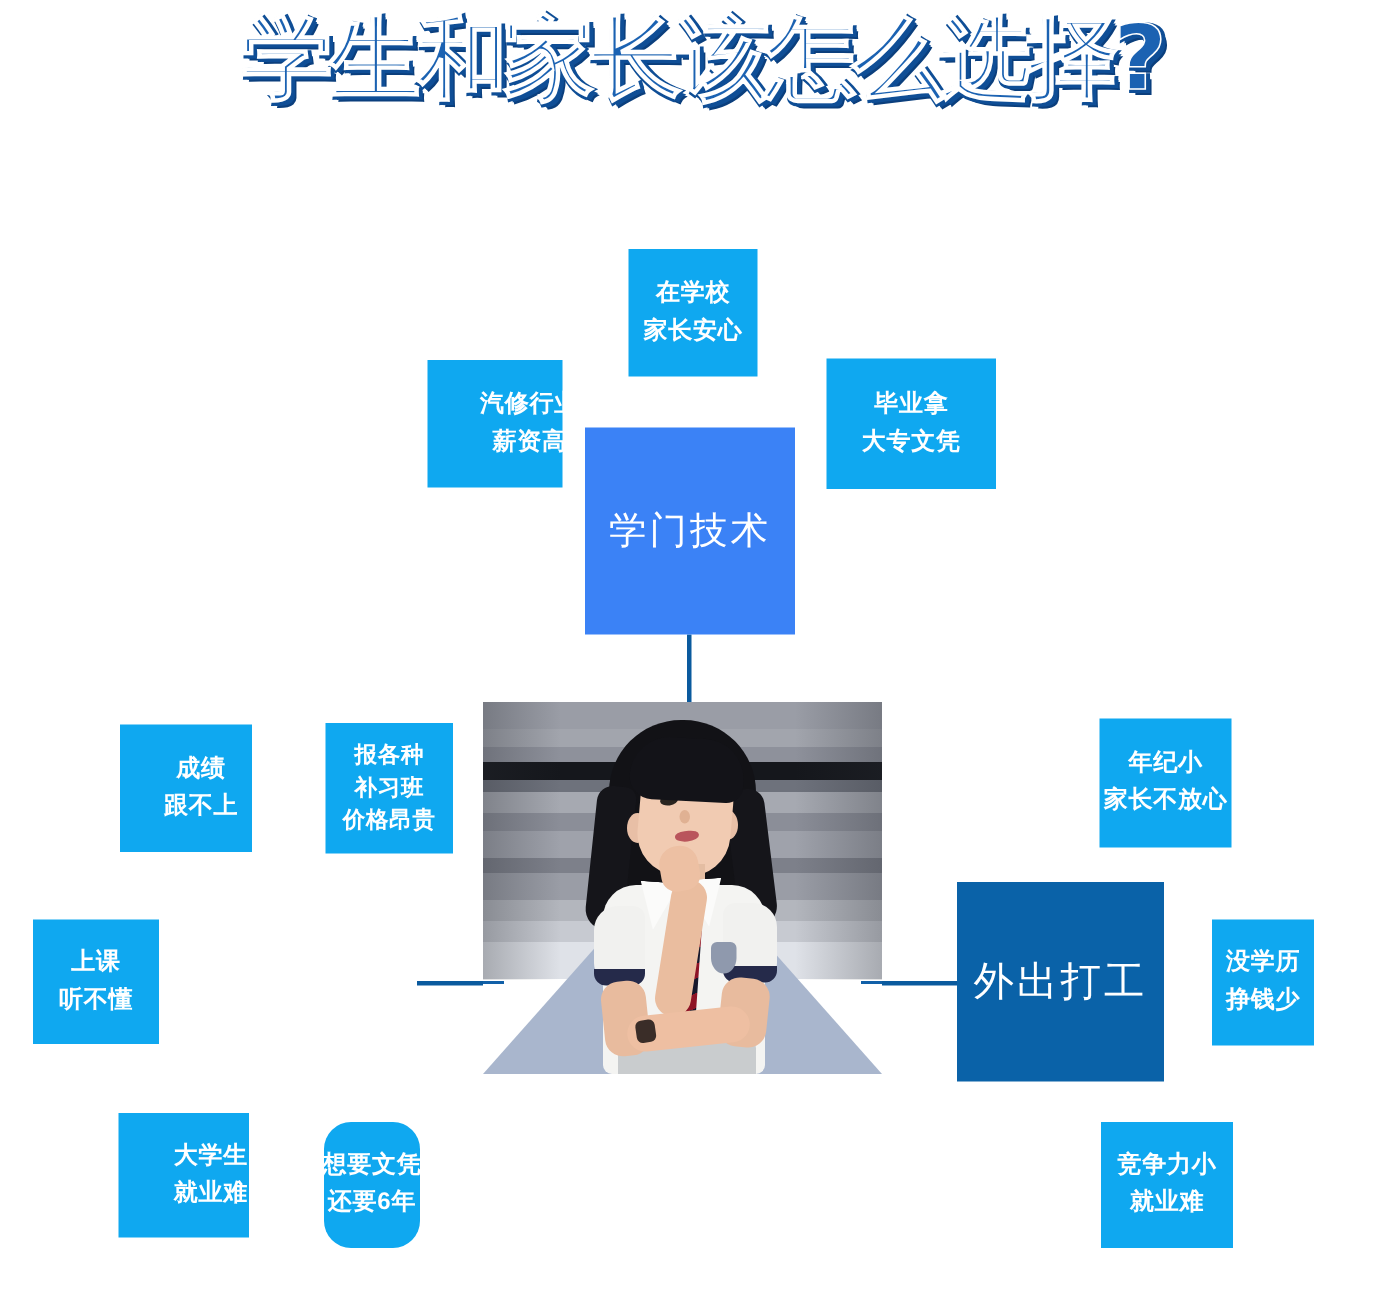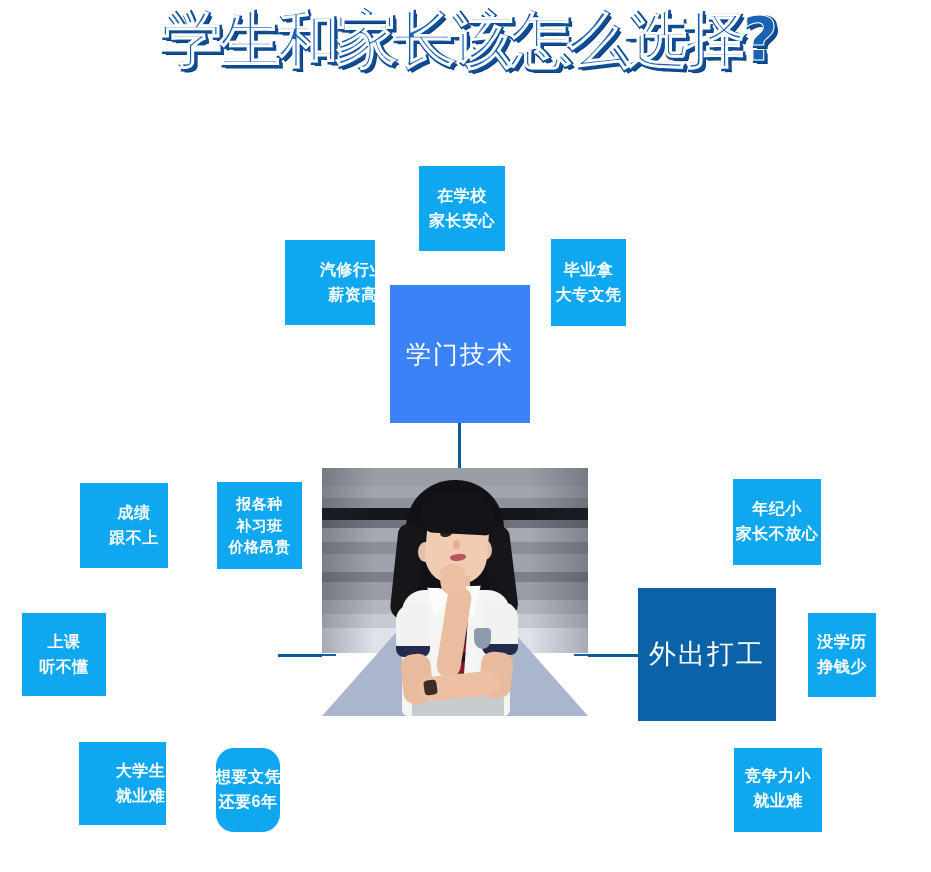--- a/index.html
+++ b/index.html
@@ -282,21 +282,21 @@
   <div class="box sub" style="left:419px;top:166px;width:86px;height:85px;">
     <span class="ln">在学校</span>
     <span class="ln">家长安心</span>
   </div>
 
   <div class="box sub" style="left:285px;top:240px;width:90px;height:85px;padding-left:46px;">
     <span class="ln">汽修行业</span>
     <span class="ln">薪资高</span>
   </div>
 
-  <div class="box sub" style="left:551px;top:239px;width:75px;height:87px;">
+  <div class="box sub" style="left:551px;top:239px;width:113px;height:87px;">
     <span class="ln">毕业拿</span>
     <span class="ln">大专文凭</span>
   </div>
 
 
   <div class="box sub" style="left:80px;top:483px;width:88px;height:85px;padding-left:20px;">
     <span class="ln">成绩</span>
     <span class="ln">跟不上</span>
   </div>
 
@@ -328,18 +328,18 @@
   <div class="box sub" style="left:733px;top:479px;width:88px;height:86px;">
     <span class="ln">年纪小</span>
     <span class="ln">家长不放心</span>
   </div>
 
   <div class="box sub" style="left:808px;top:613px;width:68px;height:84px;">
     <span class="ln">没学历</span>
     <span class="ln">挣钱少</span>
   </div>
 
-  <div class="box sub" style="left:734px;top:748px;width:88px;height:84px;font-family:Liberation Mono, monospace;">
+  <div class="box sub" style="left:734px;top:748px;width:88px;height:84px;">
     <span class="ln">竞争力小</span>
     <span class="ln">就业难</span>
   </div>
 
 </div>
 
 </body></html>

